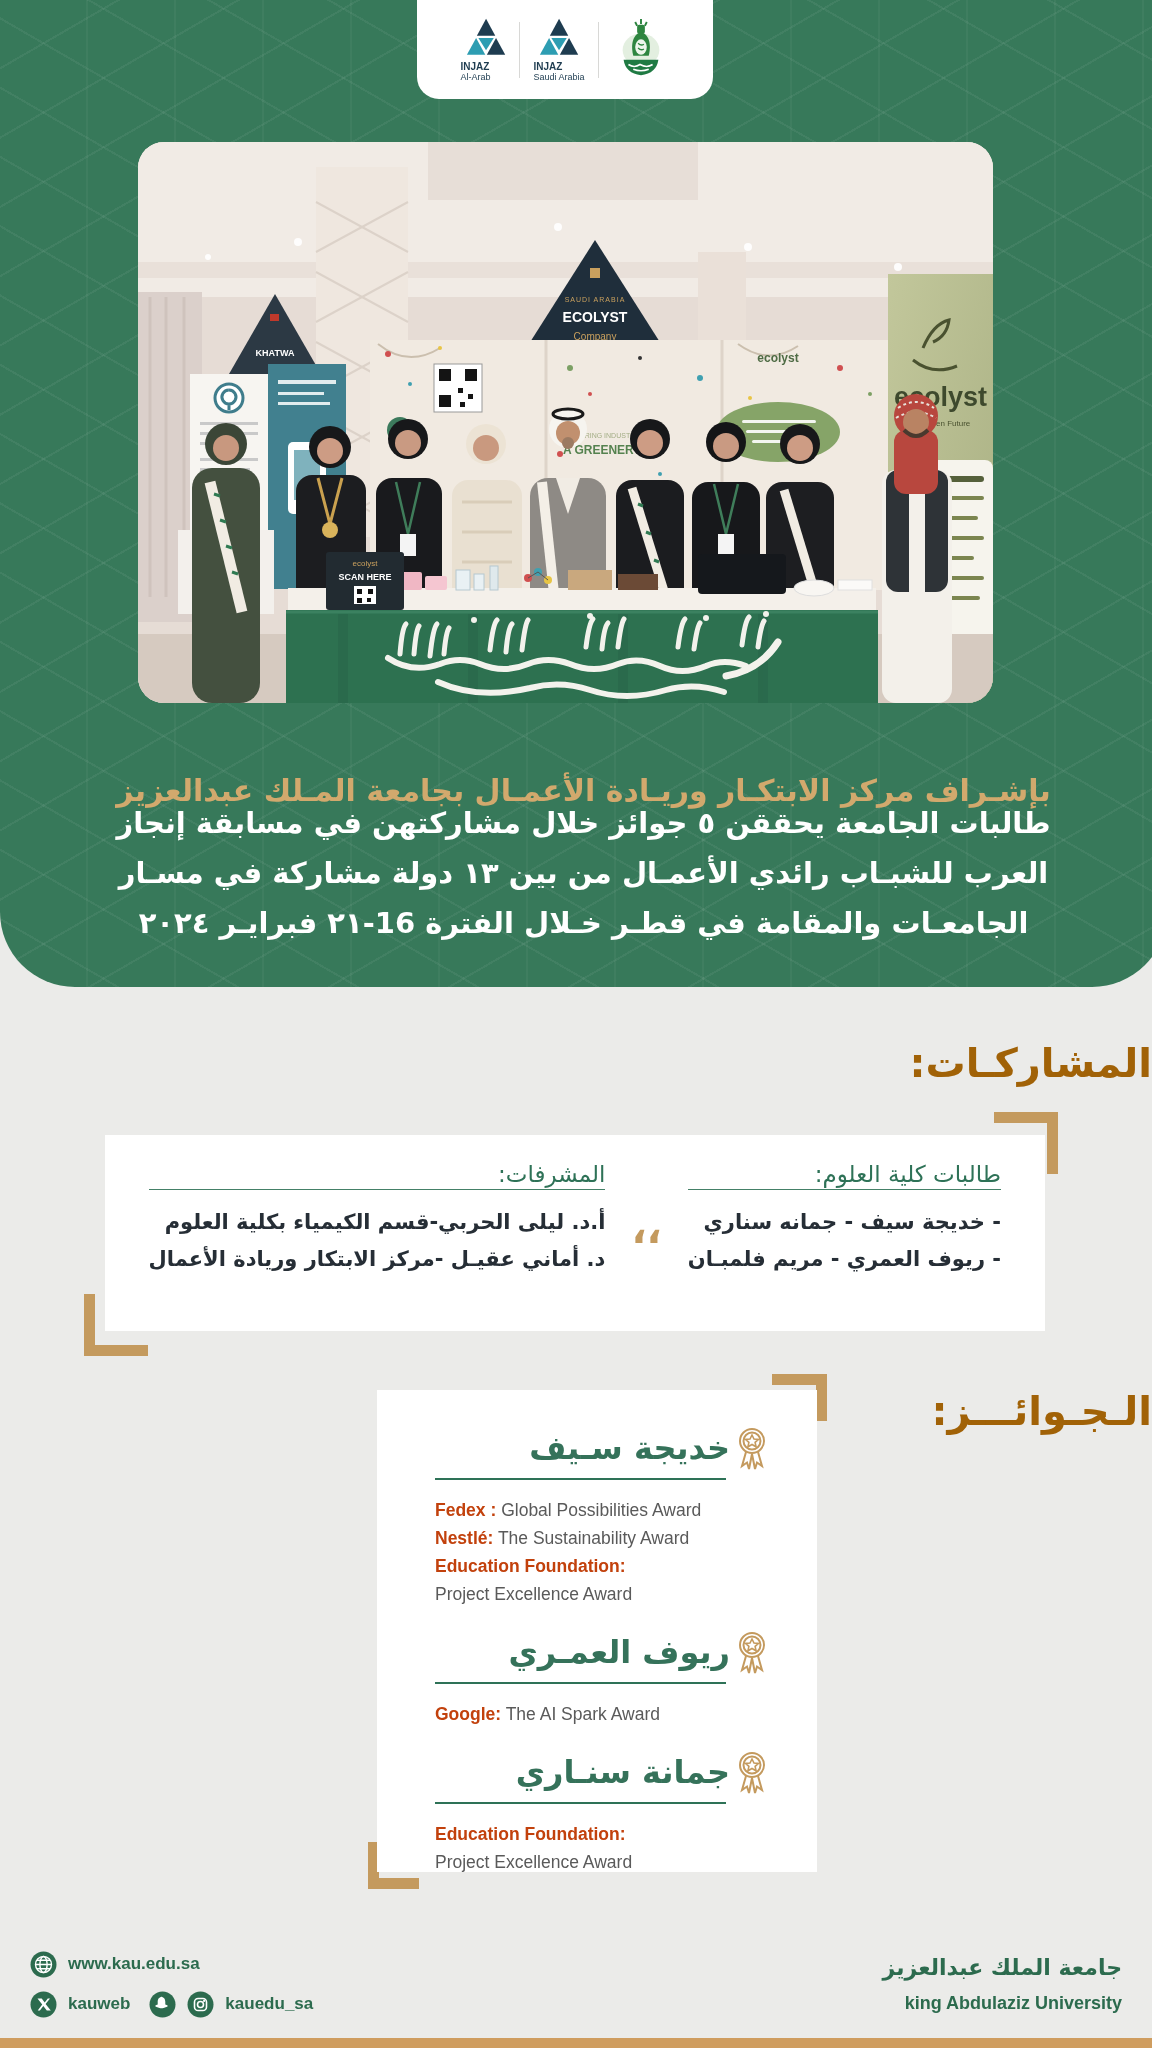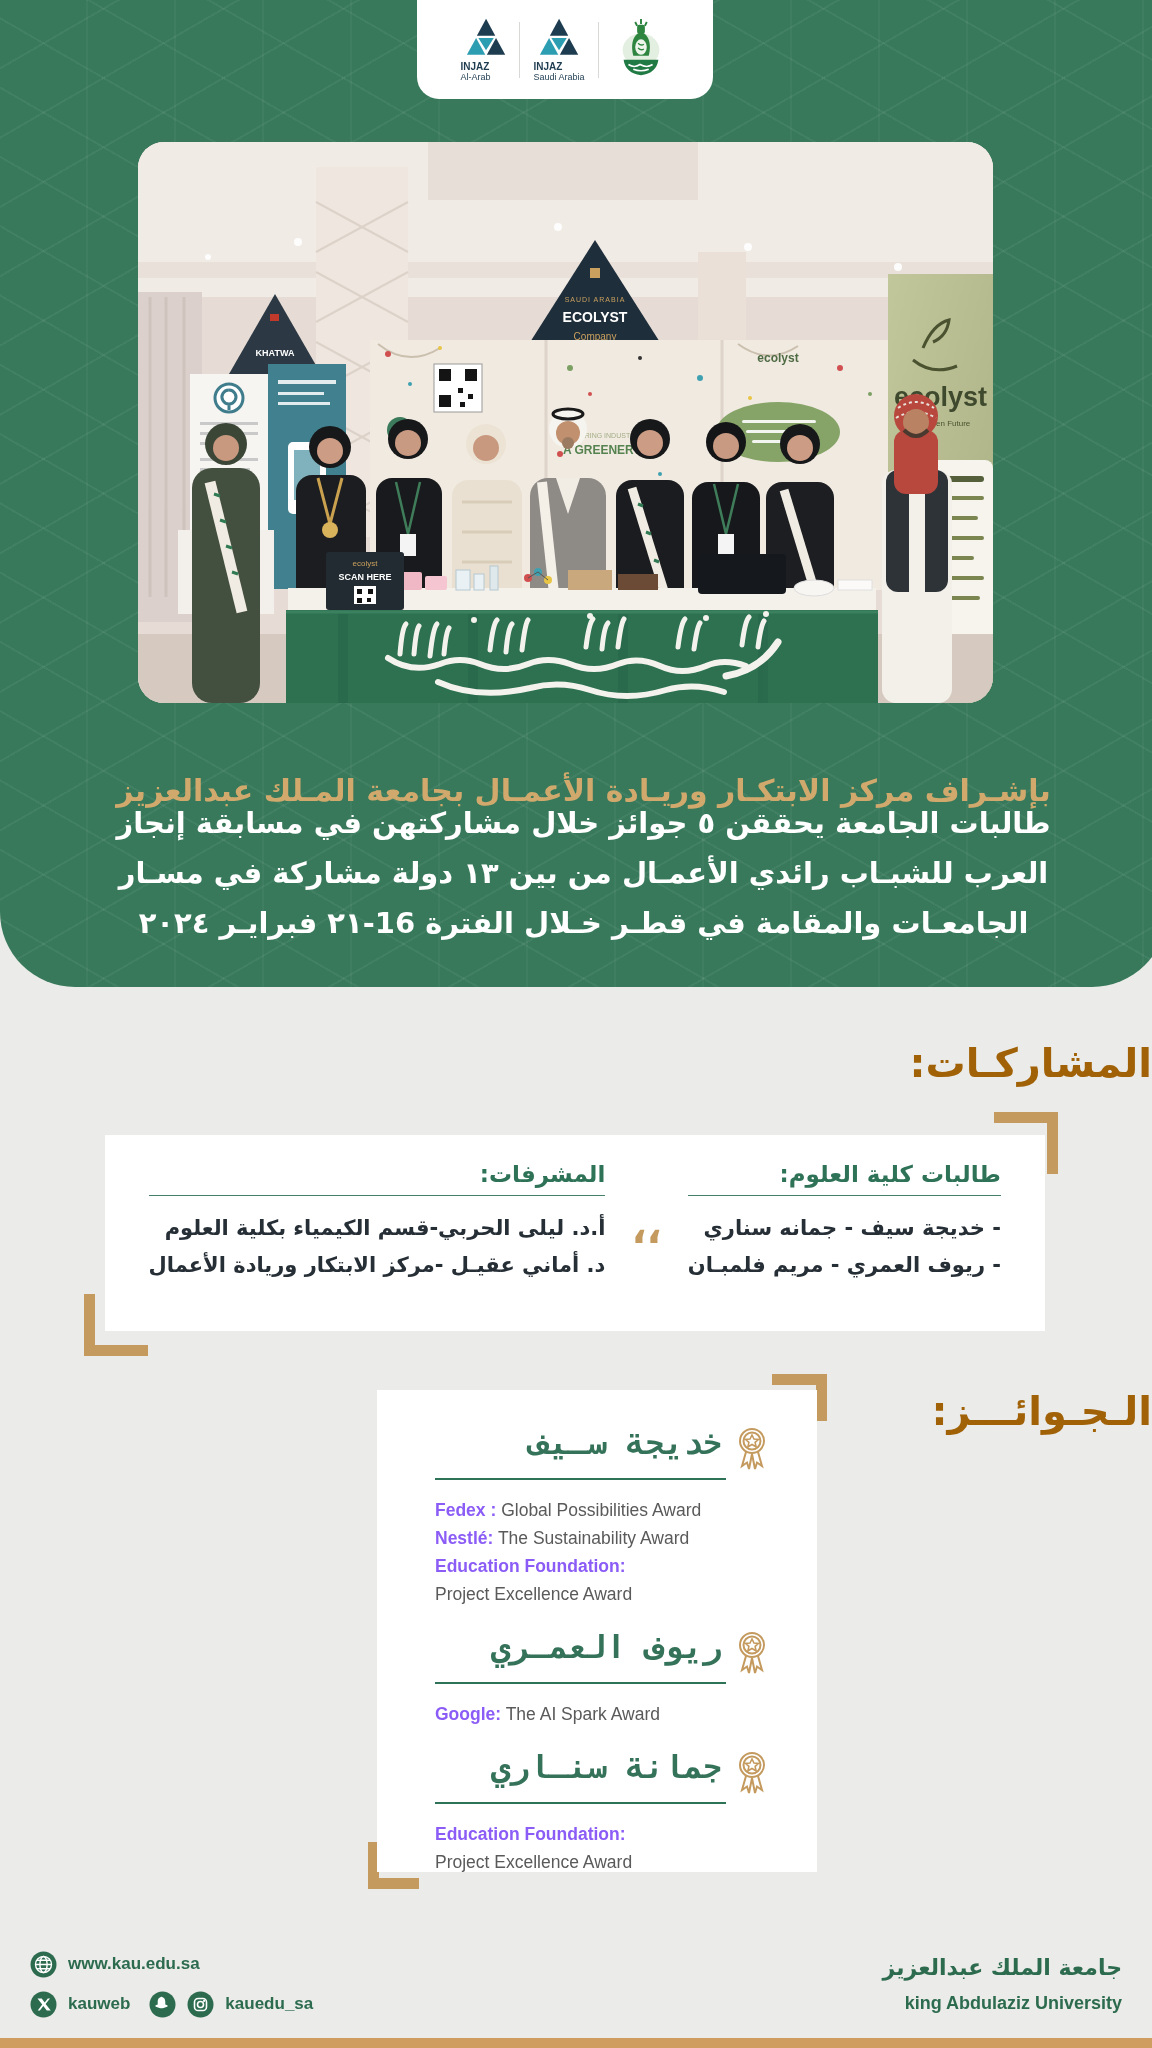--- a/index.html
+++ b/index.html
@@ -24,37 +24,37 @@
   .supervision{position:absolute;left:0;top:744px;width:100%;text-align:center;direction:rtl;
                font-weight:bold;font-size:30px;color:#d2a96d;margin-top:29px;}
   .body-lines{position:absolute;left:0;top:798px;width:100%;text-align:center;direction:rtl;
               color:#ffffff;font-weight:bold;font-size:29px;line-height:50px;}
   
   .section-title{position:absolute;left:0;width:100%;text-align:right;direction:rtl;
                  font-weight:bold;font-size:40px;color:#a16207;}
   .participants-card{position:absolute;left:105px;top:1135px;width:940px;height:196px;background:#ffffff;
                      box-sizing:border-box;padding:26px 44px;display:flex;direction:rtl;}
   .col-students{width:320px;}
-  .col-heading{color:#2e7257;font-weight:bold;font-size:23px;text-align:right;
-               border-bottom:1.5px solid #448067;padding-bottom:8px;margin:0 0 14px 0;}
+  .col-heading{color:#2e7257;font-weight:normal;font-size:23px;text-align:right;
+               border-bottom:1.5px solid #448067;padding-bottom:2px;margin:0 0 14px 0;}
   .name-line{color:#262e36;font-weight:bold;font-size:21px;line-height:37px;white-space:nowrap;text-align:right;}
   .quote-mark{align-self:flex-start;margin:58px 26px 0 26px;color:#c49a5e;font-weight:bold;font-size:40px;line-height:20px;}
   .col-supervisors{flex:1;}
   .corner{position:absolute;}
   .corner.tr{border-top:11px solid #c49a5e;border-right:11px solid #c49a5e;}
   .corner.bl{border-bottom:11px solid #c49a5e;border-left:11px solid #c49a5e;}
   .awards-card{position:absolute;left:377px;top:1390px;width:440px;height:482px;background:#ffffff;
                box-sizing:border-box;padding:34px 45px 0 58px;}
   .award-entry{margin-bottom:20px;}
-  .award-name-row{display:flex;direction:rtl;align-items:flex-start;gap:10px;font-family:Liberation Mono, monospace;}
+  .award-name-row{display:flex;direction:rtl;align-items:center;gap:2px;}
   .award-name{color:#35725a;font-weight:bold;font-size:32px;white-space:nowrap;}
   .award-underline{direction:rtl;border-bottom:2px solid #2e7257;margin:6px 46px 16px 0;}
   .award-lines{direction:ltr;text-align:left;font-family:"Liberation Sans",sans-serif;
                font-size:17.5px;line-height:28px;color:#5a5a5a;}
-  .award-lines .sponsor{font-weight:bold;color:#8b5cf6;}
+  .award-lines .sponsor{font-weight:bold;color:#c2410c;}
   
   .footer-left{position:absolute;left:30px;top:1950px;font-family:"Liberation Sans",sans-serif;}
   .f-row{display:flex;align-items:center;gap:11px;height:28px;margin-bottom:12px;}
   .f-text{color:#2c6b4e;font-weight:bold;font-size:17px;}
   .footer-right{position:absolute;right:30px;top:1955px;text-align:right;}
   .org-ar{color:#2c6b4e;font-weight:bold;font-size:22px;direction:rtl;}
   .org-en{color:#2c6b4e;font-weight:bold;font-size:18px;font-family:"Liberation Sans",sans-serif;margin-top:13px;}
   .gold-bar{position:absolute;left:0;bottom:0;width:100%;height:10px;background:#cf9d5f;}
   .icon-circle{width:27px;height:27px;}
 </style>

